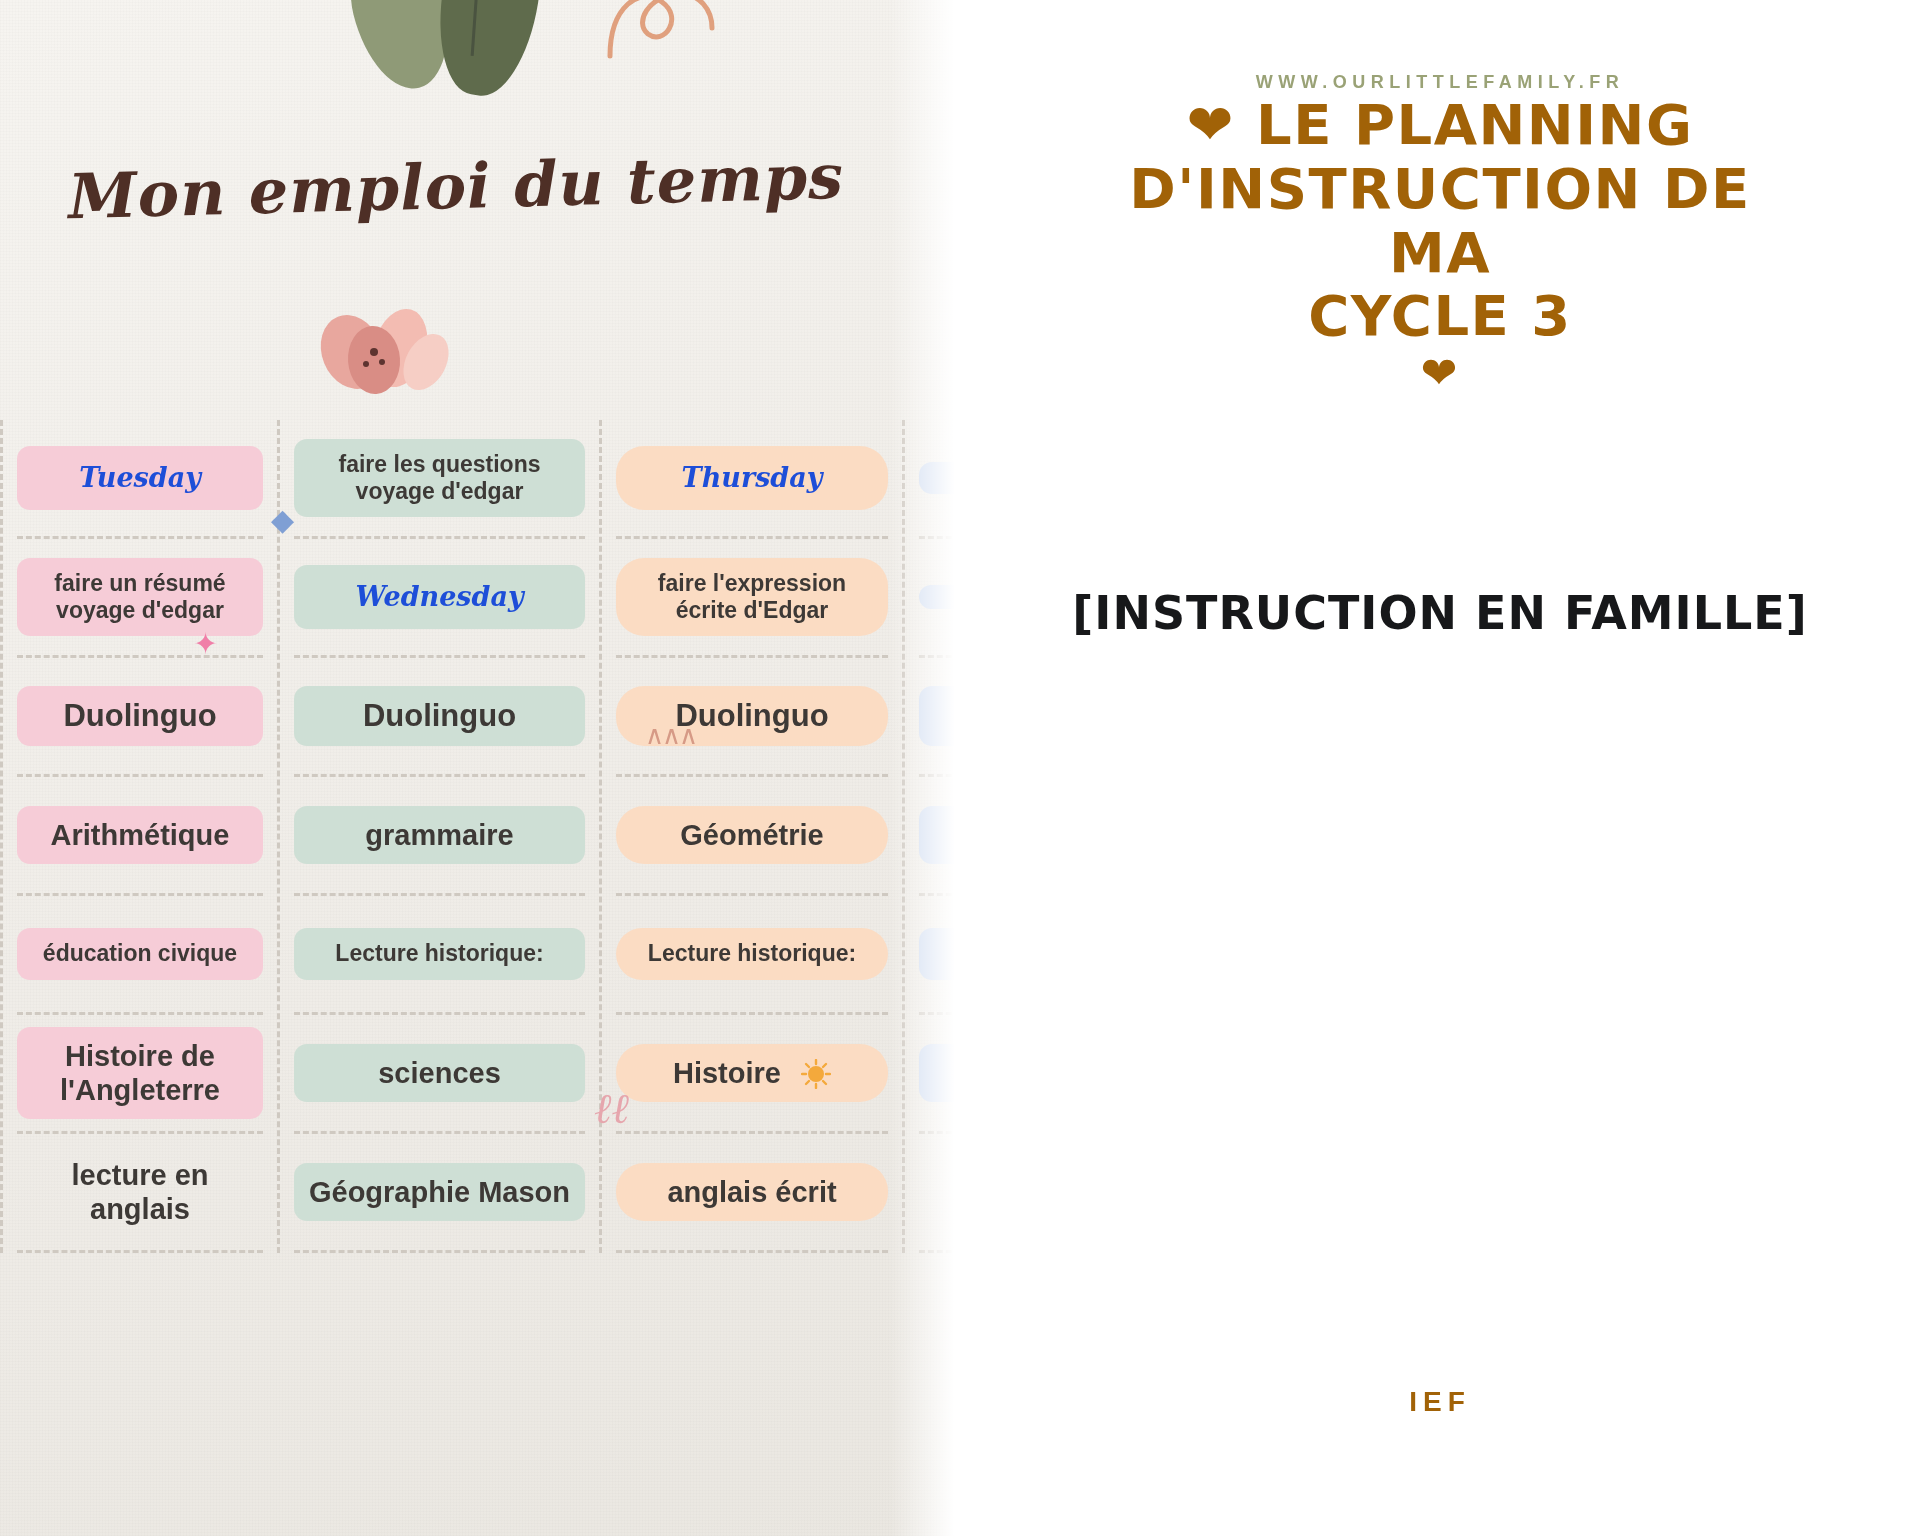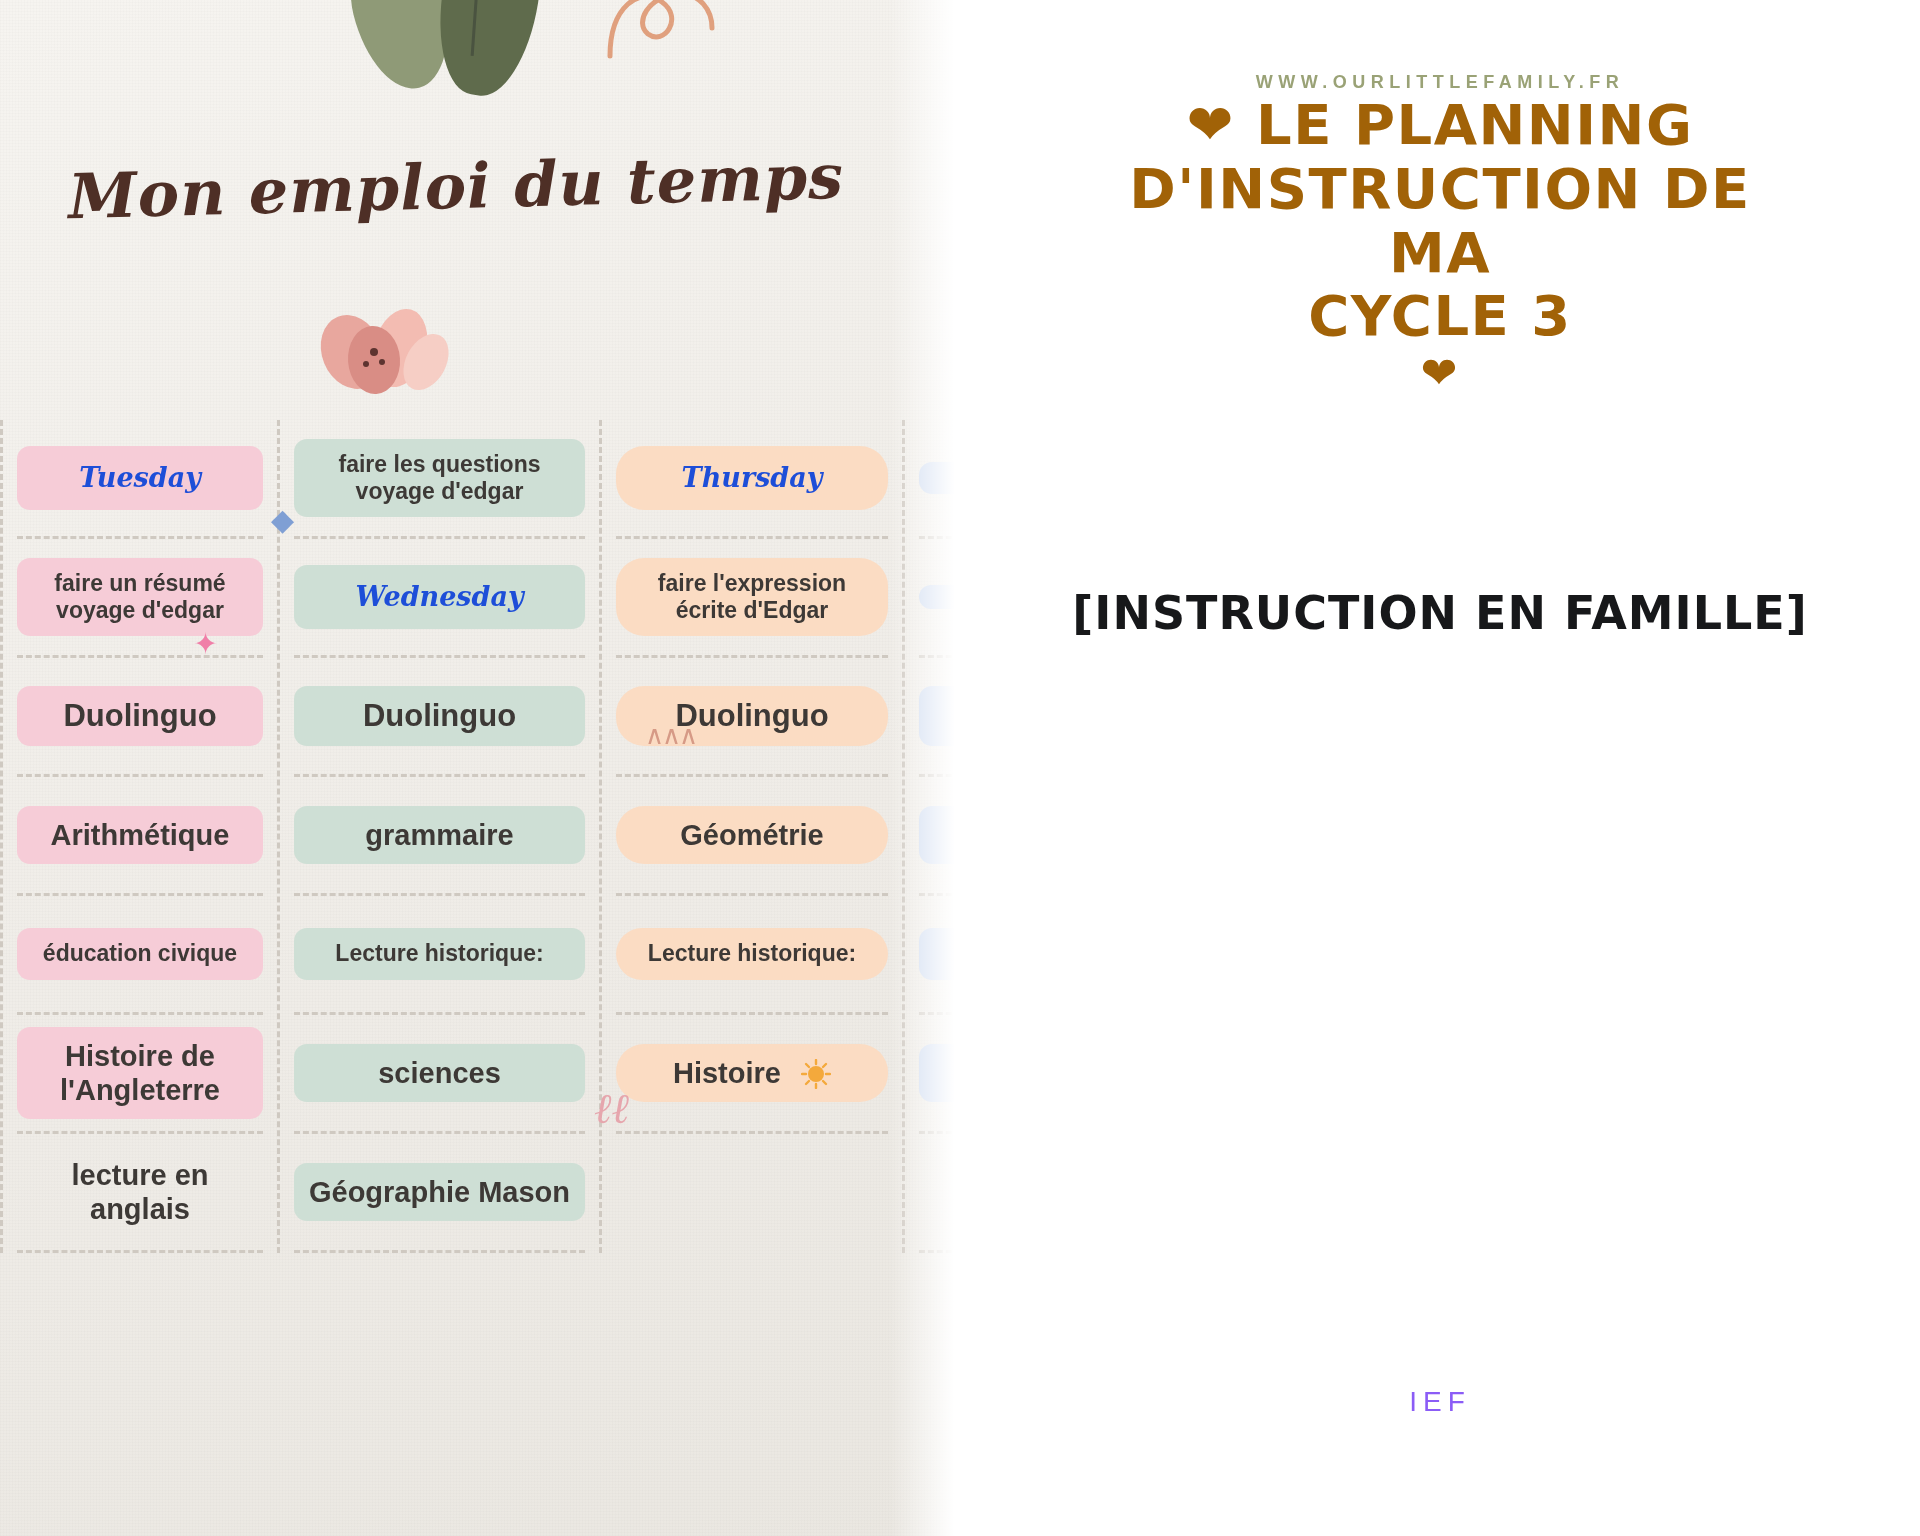--- a/index.html
+++ b/index.html
@@ -213,22 +213,22 @@
     color: #17181a;
     text-transform: uppercase;
   }
   .tag {
     position: absolute;
     bottom: 118px;
     left: 0; right: 0;
     text-align: center;
     font-size: 28px;
     letter-spacing: 6px;
-    font-weight: 400;
-    color: #8b5cf6;
+    font-weight: 700;
+    color: #a16207;
   }
 </style>
 </head>
 <body>
 
 <div class="page">
 
   <div class="planner-pane">
     <div class="paper-texture"></div>
 
@@ -333,20 +333,23 @@
                   <line x1="1" y1="15" x2="5" y2="15"></line>
                     <line x1="25" y1="15" x2="29" y2="15"></line>
                   <line x1="5" y1="5" x2="8" y2="8"></line>
                     <line x1="22" y1="22" x2="25" y2="25"></line>
                   <line x1="25" y1="5" x2="22" y2="8"></line>
                     <line x1="8" y1="22" x2="5" y2="25"></line>
                 </g>
               </svg>
             </div>
           </div>
+          <div class="cell">
+            <div class="pill s-mid">anglais écrit</div>
+          </div>
         </div>
 
         <div class="col c-blue">
           <div class="cell head">
             <div class="pill"></div>
           </div>
           <div class="cell">
             <div class="pill s-small"></div>
           </div>
           <div class="cell">

